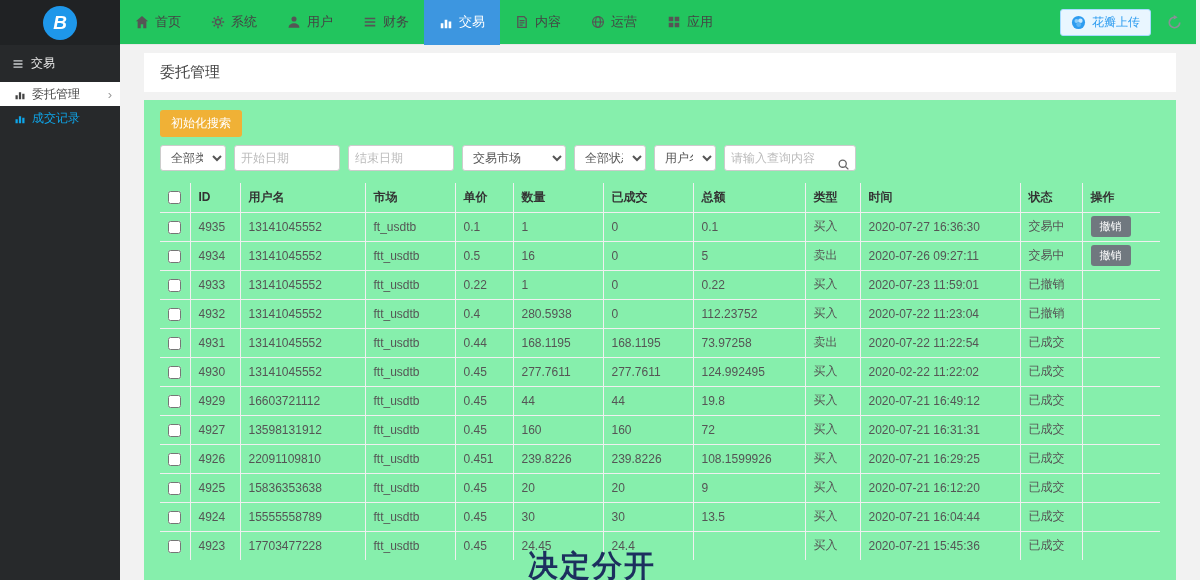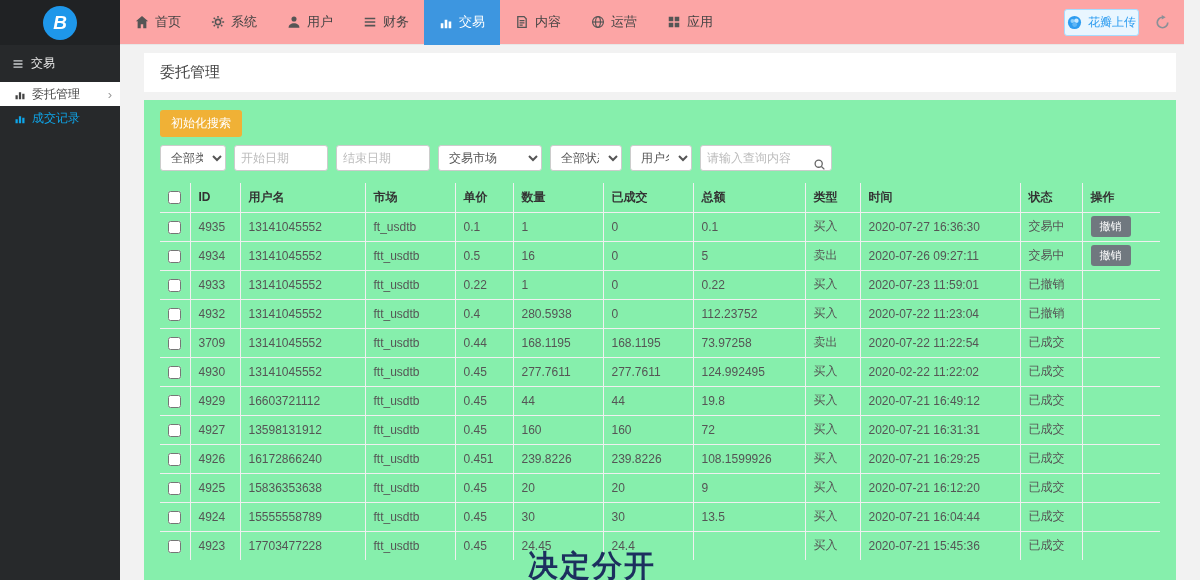--- a/index.html
+++ b/index.html
@@ -15,44 +15,44 @@
     display:flex; align-items:center; justify-content:center; font-weight:bold; font-style:italic; font-size:19px; }
   .side-section { display:flex; align-items:center; gap:7px; color:#e8e8e8; font-size:12px;
     padding:10px 12px; cursor:pointer; }
   .side-section .icon { display:inline-flex; color:#cfd2d5; }
   .side-item { display:flex; align-items:center; gap:6px; color:#0ea5e9; font-size:12px;
     padding:5px 8px 5px 14px; cursor:pointer; height:24px; }
   .side-item.active { background:#ffffff; color:#444; }
   .side-item .icon { display:inline-flex; }
   .side-item .chev { margin-left:auto; color:#999; font-size:13px; line-height:1; }
   
-  .topbar { position:fixed; left:120px; top:0; right:16px; height:45px; background:#fca5a5;
+  .topbar { position:fixed; left:120px; top:0; right:4px; height:45px; background:#22c55e;
     border-bottom:1px solid #e7e7e7; display:flex; align-items:center; z-index:15; }
   .nav-items { display:flex; align-items:stretch; height:45px; }
   .nav-item { display:flex; align-items:center; gap:6px; padding:0 15px; font-size:13px;
     color:#444; cursor:pointer; height:45px; }
   .nav-item .icon { display:inline-flex; color:#555; }
   .nav-item.active { background:#3d96e0; color:#fff; }
   .nav-item.active .icon { color:#fff; }
   .topbar-right { margin-left:auto; display:flex; align-items:center; gap:16px; padding-right:14px; }
   .upload-btn { display:flex; align-items:center; gap:6px; background:#e9f6ff; border:1px solid #a6dcff;
-    color:#2d9cf0; font-size:12px; padding:4px 2px; border-radius:3px; cursor:pointer; }
+    color:#2d9cf0; font-size:12px; padding:4px 10px; border-radius:3px; cursor:pointer; }
   .refresh-icon { color:#8a9097; cursor:pointer; display:inline-flex; }
   
   .main { margin-left:120px; padding:53px 24px 0 24px; height:580px; display:flex; flex-direction:column; }
   .title-bar { background:#fff; padding:10px 16px; font-size:15px; color:#444; }
   .panel { background:#86efac; margin-top:8px; padding:10px 16px 0 16px; flex:1; overflow:hidden; }
   .reset-btn { background:#f0b136; color:#fff; border:none; font-size:12px; padding:5px 11px;
     border-radius:3px; cursor:pointer; }
   .filters { display:flex; align-items:center; gap:8px; margin-top:8px; }
   .filters select, .filters input { height:26px; border:1px solid #ccc; border-radius:3px;
     font-size:12px; color:#555; padding:0 6px; background:#fff; outline:none;
     font-family:"Liberation Sans","DejaVu Sans",sans-serif; }
   .filters input::placeholder { color:#bbb; }
-  .f-type { width:66px; } .f-date { width:94px; } .f-market { width:104px; }
+  .f-type { width:66px; } .f-date { width:106px; } .f-market { width:104px; }
   .f-status { width:72px; } .f-user { width:62px; }
   .search-wrap { position:relative; display:inline-flex; align-items:flex-end; }
   .search-wrap input { width:132px; padding-right:24px; }
   .search-icon { position:absolute; right:6px; display:inline-flex; cursor:pointer; }
   
   table { width:100%; border-collapse:collapse; border:hidden; margin-top:12px; table-layout:fixed; }
   th, td { border:1px solid #f0f0f0; font-size:12px; padding:0 8px; height:29px;
     text-align:left; white-space:nowrap; overflow:hidden; }
   th { color:#333; font-weight:bold; }
   td { color:#555; }
@@ -334,21 +334,21 @@
     <td>112.23752</td>
     <td>买入</td>
     <td>2020-07-22 11:23:04</td>
     <td>已撤销</td>
     <td></td>
   </tr>
           <tr>
     <td class="c-check">
       <input type="checkbox" style="">
     </td>
-    <td>3709</td>
+    <td>4931</td>
     <td>13141045552</td>
     <td>ftt_usdtb</td>
     <td>0.44</td>
     <td>168.1195</td>
     <td>168.1195</td>
     <td>73.97258</td>
     <td>卖出</td>
     <td>2020-07-22 11:22:54</td>
     <td>已成交</td>
     <td></td>
@@ -399,21 +399,21 @@
     <td>买入</td>
     <td>2020-07-21 16:31:31</td>
     <td>已成交</td>
     <td></td>
   </tr>
           <tr>
     <td class="c-check">
       <input type="checkbox" style="">
     </td>
     <td>4926</td>
-    <td>16172866240</td>
+    <td>22091109810</td>
     <td>ftt_usdtb</td>
     <td>0.451</td>
     <td>239.8226</td>
     <td>239.8226</td>
     <td>108.1599926</td>
     <td>买入</td>
     <td>2020-07-21 16:29:25</td>
     <td>已成交</td>
     <td></td>
   </tr>

